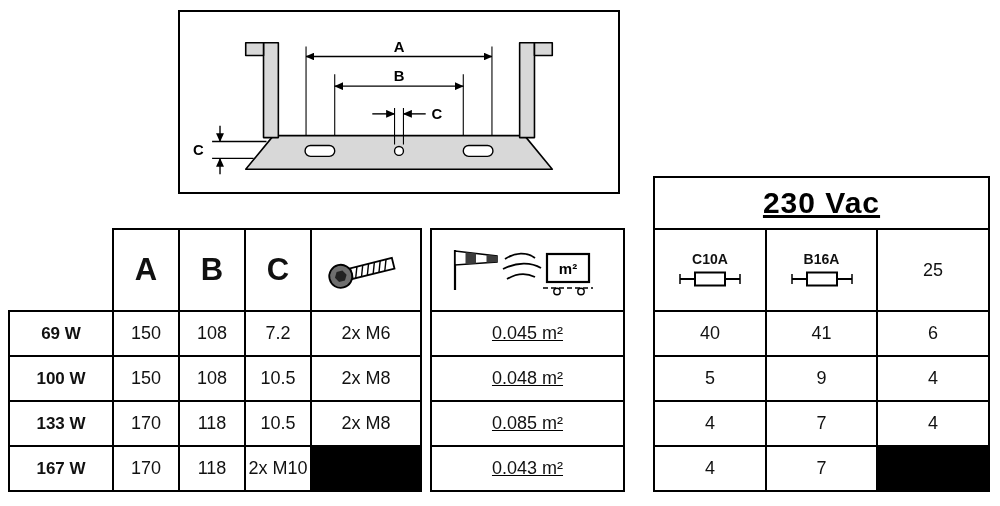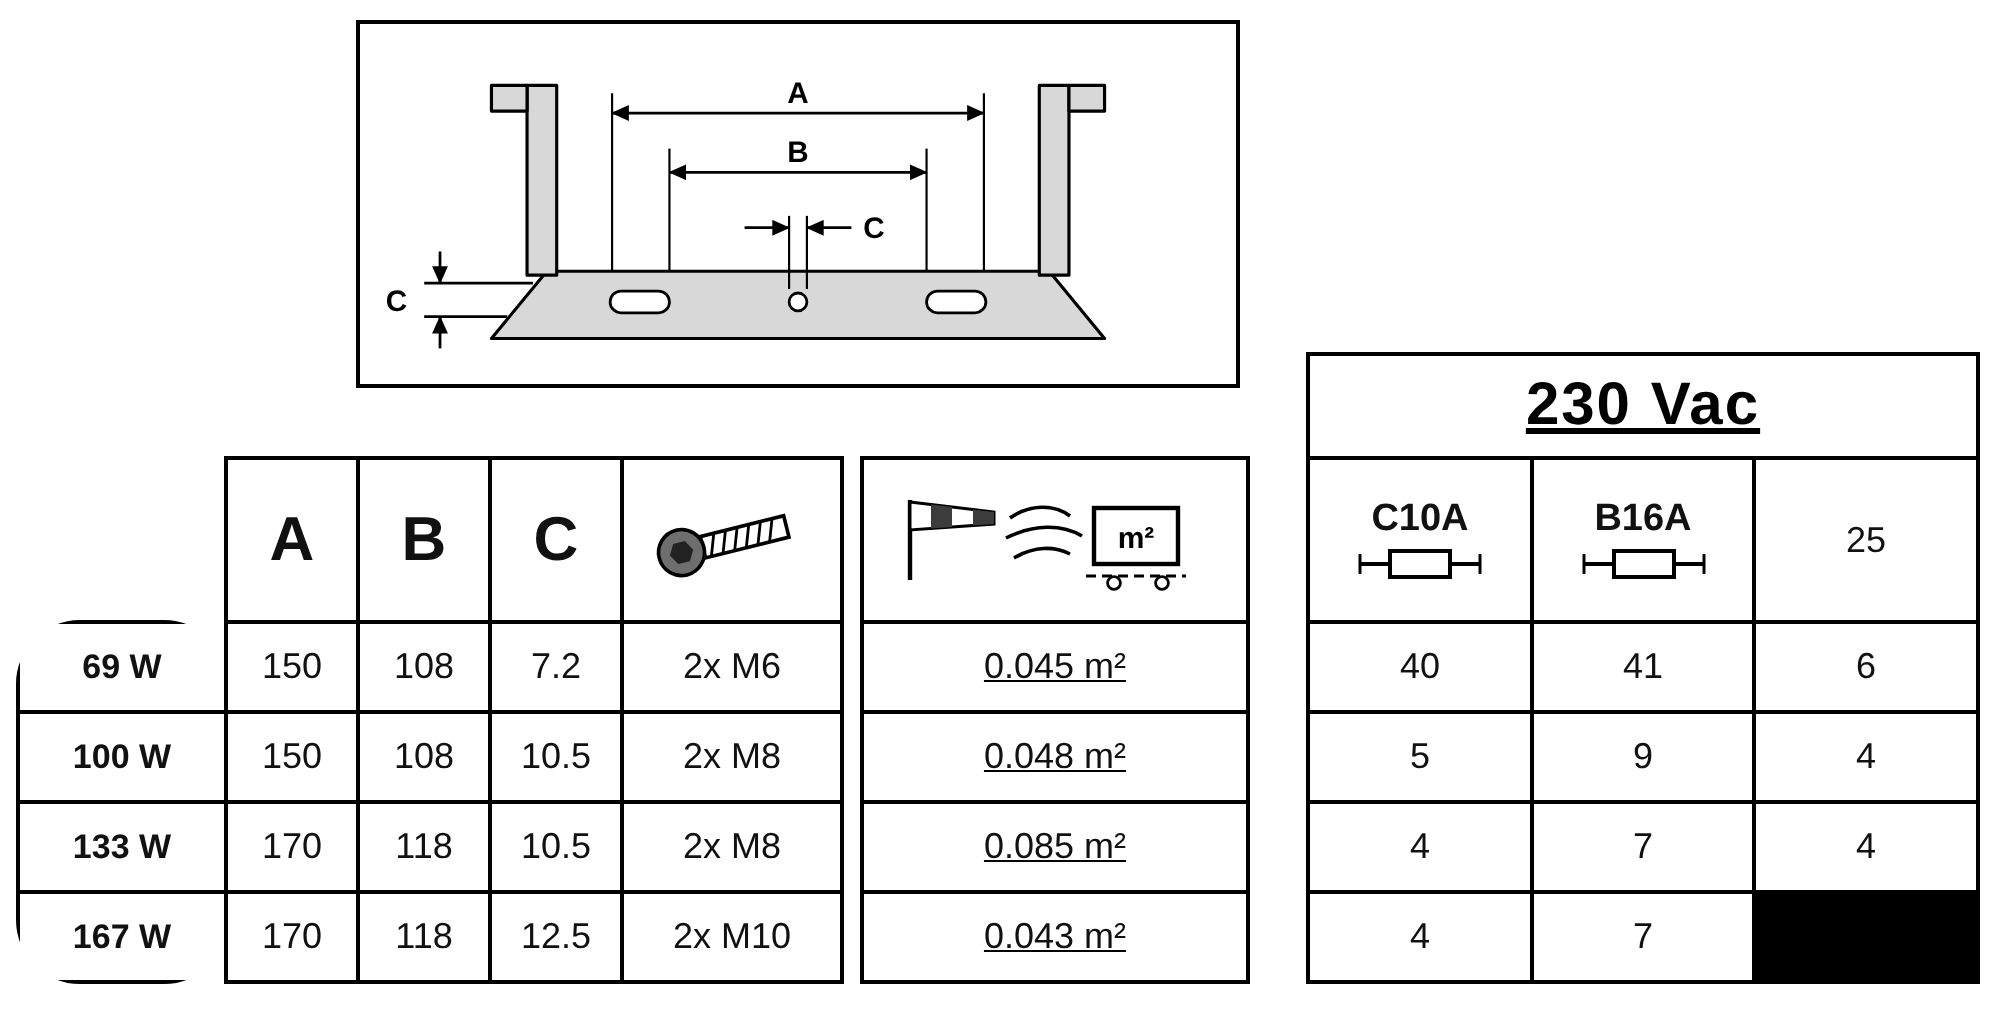--- a/index.html
+++ b/index.html
@@ -22,27 +22,27 @@
   .voltage-box { left: 653px; top: 176px; width: 337px; height: 54px;
     display: flex; align-items: center; justify-content: center;
     font-size: 30px; font-weight: bold; letter-spacing: 1px; text-decoration: underline; }
 
   
   .grid { position: absolute; background: #000; padding: 2px; display: grid; gap: 2px; }
   .cell { background: #fff; display: flex; align-items: center; justify-content: center;
     font-size: 18px; color: #111; }
   .hletter { font-size: 31px; font-weight: bold; }
   .watt { font-size: 17px; font-weight: bold; }
-  .fuseh { flex-direction: column; gap: 4px; font-size: 19px; font-weight: bold; justify-content: center; }
+  .fuseh { flex-direction: column; gap: 4px; font-size: 14px; font-weight: bold; justify-content: center; }
   .fuseh span { line-height: 1; }
 
   .main-grid  { left: 112px; top: 228px; grid-template-columns: 64px 64px 64px 108px;
                 grid-template-rows: 80px 43px 43px 43px 43px; }
   .watt-grid  { left: 8px;   top: 310px; grid-template-columns: 102px;
-                grid-template-rows: 43px 43px 43px 43px; border-radius: 32px; }
+                grid-template-rows: 43px 43px 43px 43px; }
   .wind-grid  { left: 430px; top: 228px; grid-template-columns: 191px;
                 grid-template-rows: 80px 43px 43px 43px 43px; text-decoration: underline; }
   .fuse-grid  { left: 653px; top: 228px; grid-template-columns: 110px 109px 110px;
                 grid-template-rows: 80px 43px 43px 43px 43px; }
 </style>
 </head>
 <body>
 
 <div class="abs panel drawing-box">
   <svg viewBox="0 0 438 180" width="438" height="178">
@@ -139,21 +139,20 @@
   <div class="cell">10.5</div>
   <div class="cell">2x M8</div>
 
   <div class="cell">170</div>
   <div class="cell">118</div>
   <div class="cell">10.5</div>
   <div class="cell">2x M8</div>
 
   <div class="cell">170</div>
   <div class="cell">118</div>
-  <div class="cell">12.5</div>
   <div class="cell">2x M10</div>
 </div>
 
 <div class="grid wind-grid">
   <div class="cell">
     <svg viewBox="0 0 170 52" width="170" height="52">
 
       <line x1="12" y1="6" x2="12" y2="46" stroke="#000" stroke-width="2.2"></line>
 
       <polygon points="12,7 54,12 54,18 12,21" fill="#fff" stroke="#000" stroke-width="1.5"></polygon>

